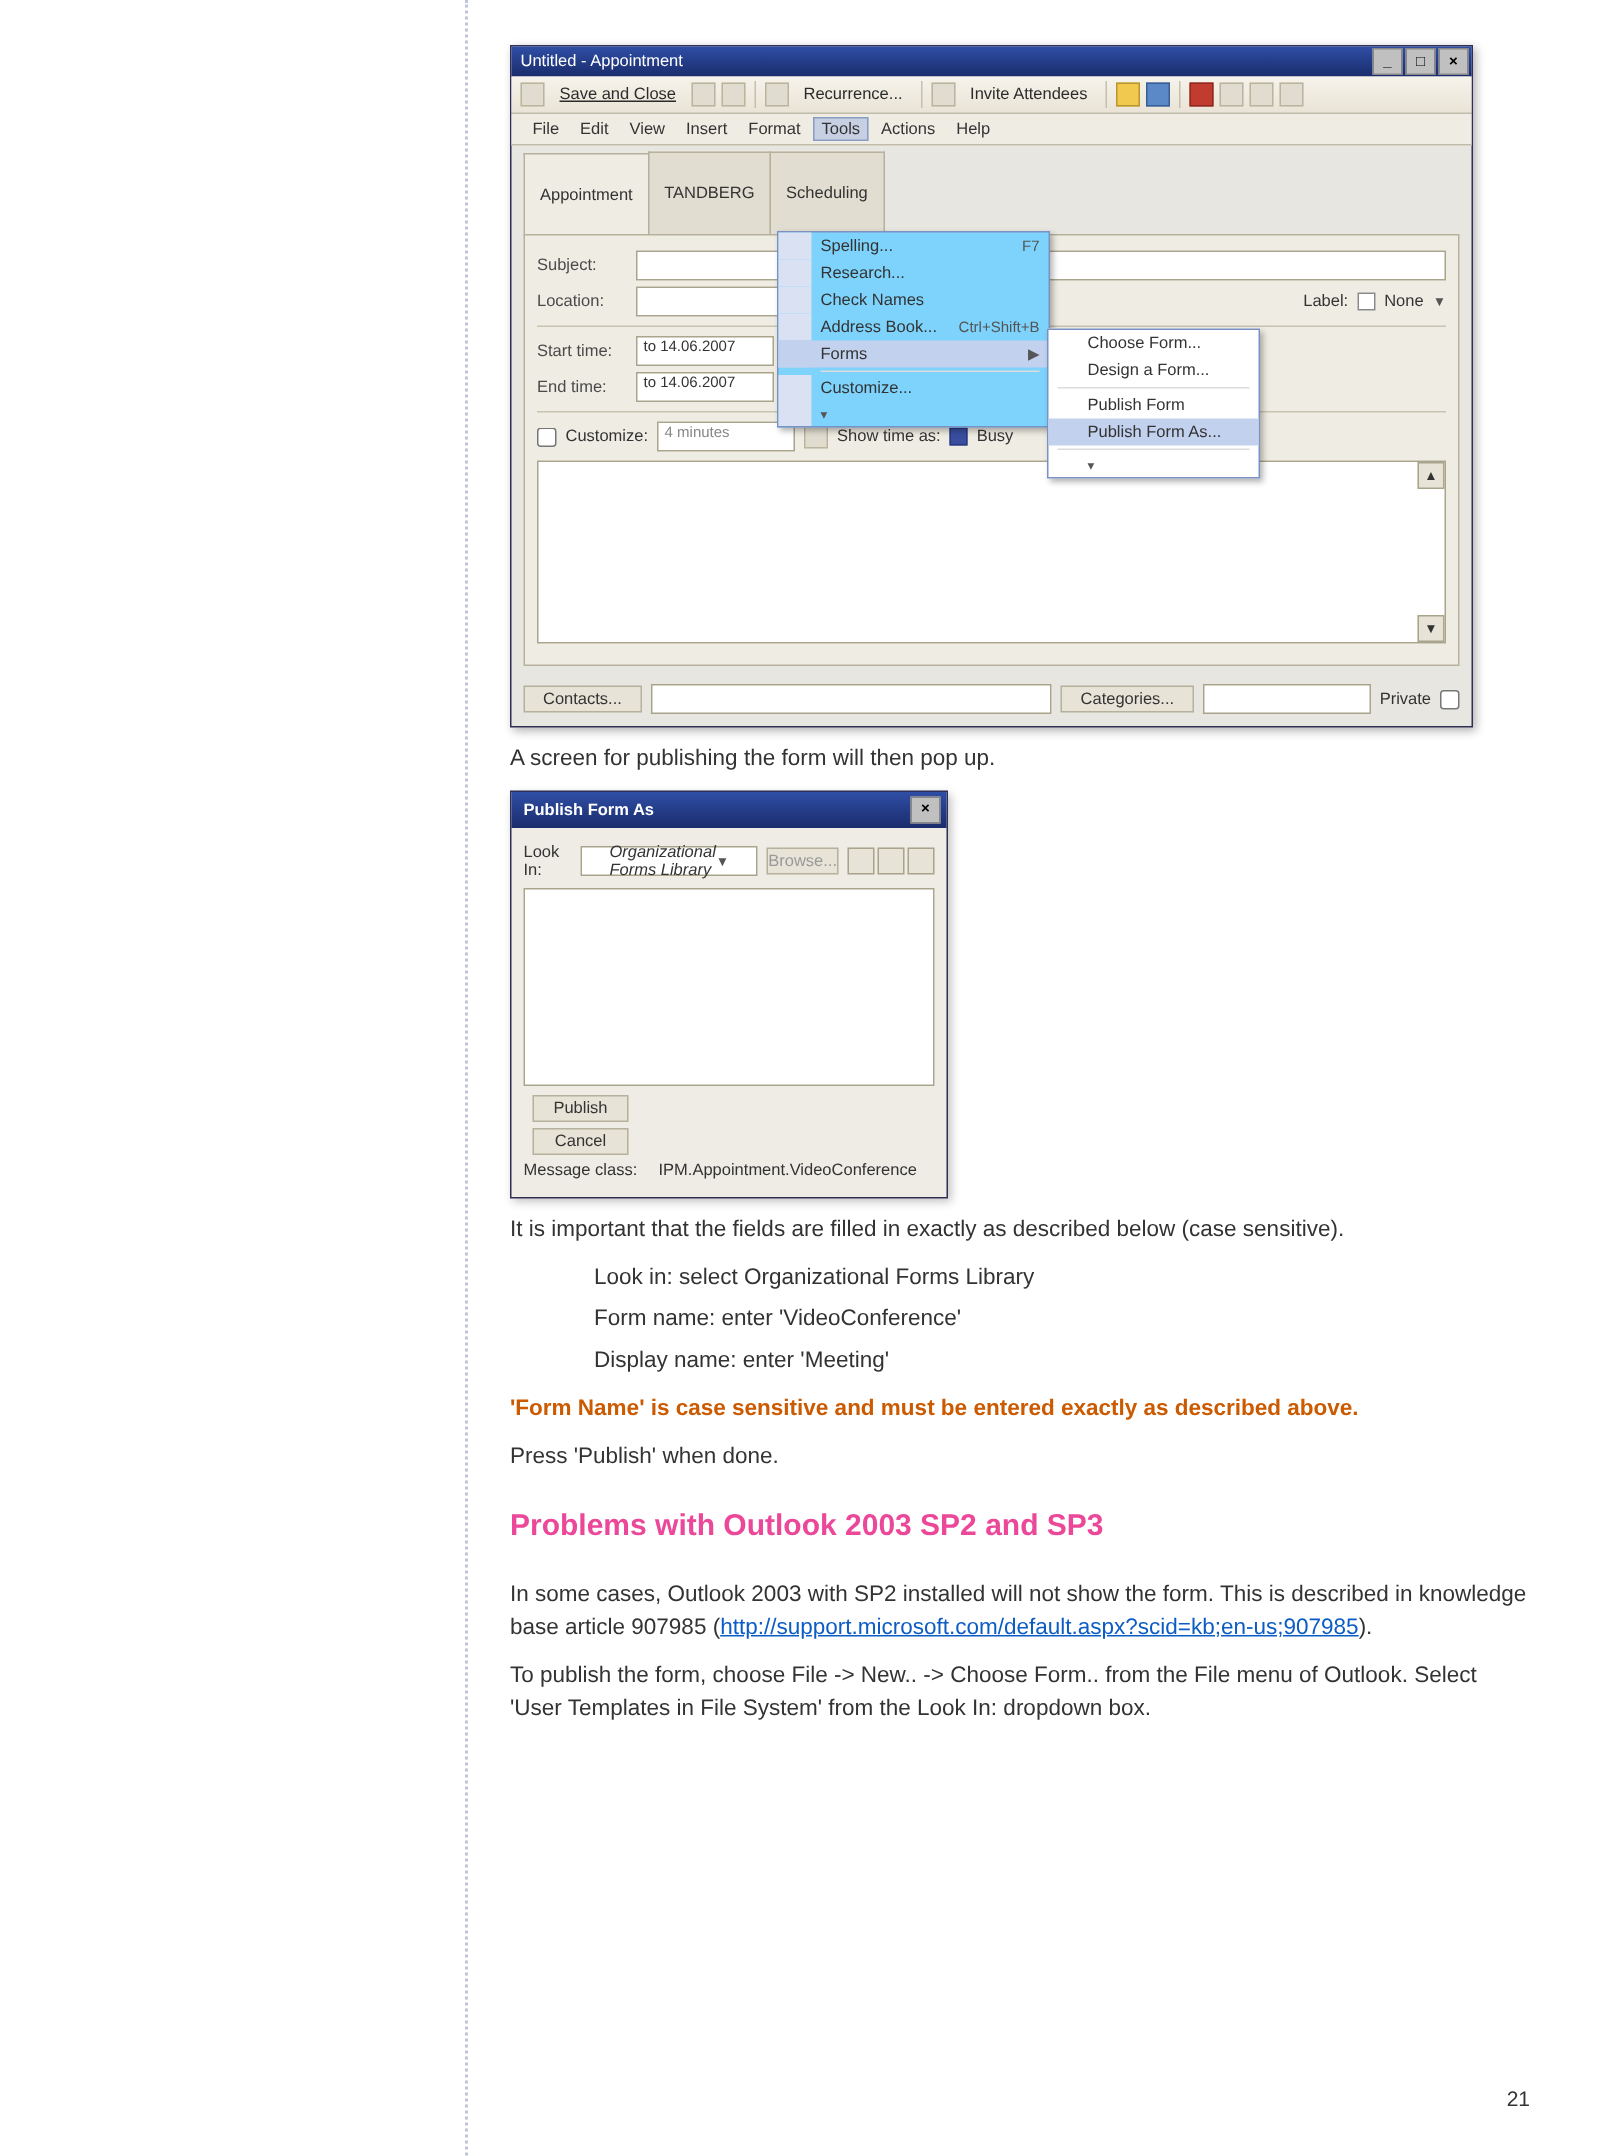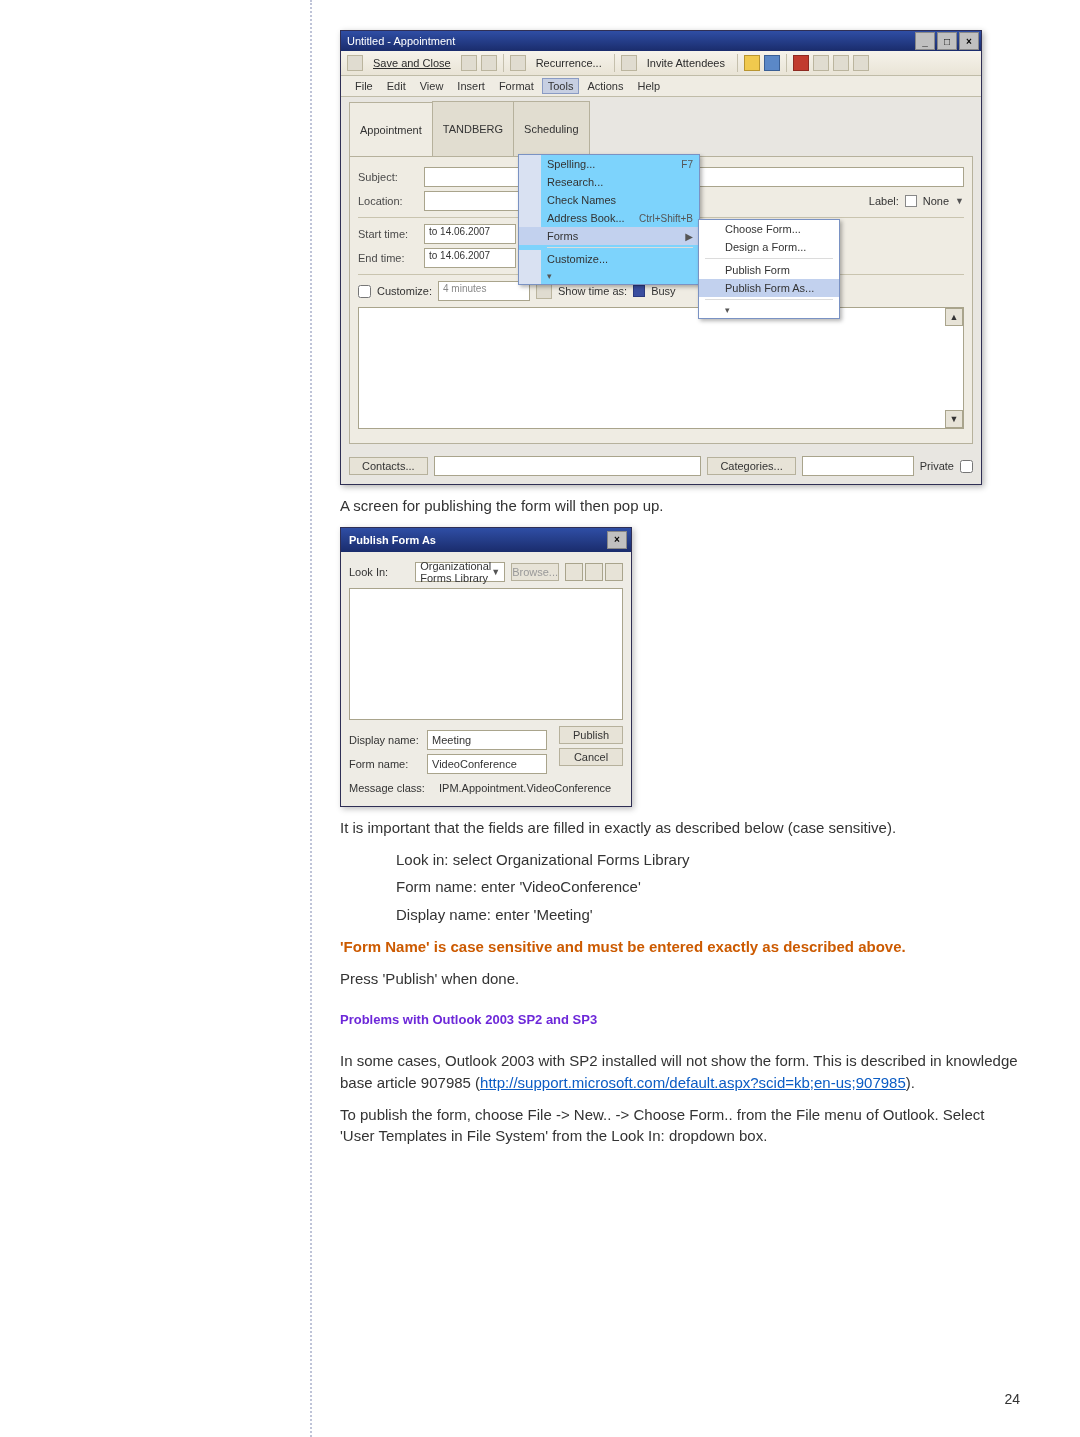--- a/index.html
+++ b/index.html
@@ -181,33 +181,33 @@
     font-weight:bold;
   }
   .dlg-title .spacer { flex:1; }
   .dlg-body { padding:6px 8px 8px 8px; }
   .dlg-row { display:flex; align-items:center; gap:6px; margin:4px 0; }
   .dlg-lbl { width:72px; }
   .dlg-list {
     background:#fff; border:1px solid #a9a48c;
     height:130px; margin:6px 0;
   }
-  .dlg-field { background:#fff; border:1px solid #a9a48c; height:18px; flex:1; padding:0 4px; display:flex; align-items:center; }
+  .dlg-field { background:#fff; border:1px solid #a9a48c; height:18px; flex:1; padding:0 18px; display:flex; align-items:center;font-style:italic; }
   .viewicons { display:flex; gap:2px; margin-left:auto; }
   .vicon { width:16px; height:16px; border:1px solid #a9a48c; background:#e7e3d7; }
   .dlg-btncol { display:flex; flex-direction:column; gap:4px; margin-left:6px; }
   .dlg-btn { background:#e7e3d7; border:1px solid #b6b19c; padding:2px 0; width:62px; text-align:center; }
 
   
   .doc-text { font-size:15px; line-height:1.45; color:#333; }
   .doc-text p { margin:10px 0; }
   .indent p { margin:6px 0 6px 56px; }
   .warn { color:#cc5a00; font-weight:bold; }
   .kb-link { color:#0b5cc4; text-decoration:underline; }
-  h4.section { font-size:13px; font-weight:bold; margin:22px 0 20px 0; color:#6d28d9; }
+  h4.section { font-size:20px; font-weight:bold; margin:22px 0 20px 0; color:#ec4899; }
 
   .chevron { font-size:9px; color:#555; }
   .sq { width:10px; height:10px; display:inline-block; border:1px solid #888; background:#fff; vertical-align:middle; }
   .busy-sq { width:10px; height:10px; display:inline-block; background:#3a4ea0; border:1px solid #2a3a80; vertical-align:middle; }
 
 </style>
 </head>
 <body>
 
 <div class="page">
@@ -371,34 +371,20 @@
         <span class="dlg-btn" style="width:54px;color:#999">Browse...</span>
         <span class="viewicons">
           <span class="vicon"></span>
           <span class="vicon"></span>
           <span class="vicon"></span>
         </span>
       </div>
       <div class="dlg-list"></div>
 
       <div style="display:flex; gap:6px;">
-        <div style="flex:1">
-          <div class="dlg-row">
-            <span class="dlg-lbl">Display name:</span>
-            <span class="dlg-field">
-                <span>Meeting</span>
-              </span>
-          </div>
-          <div class="dlg-row">
-            <span class="dlg-lbl">Form name:</span>
-            <span class="dlg-field">
-                <span>VideoConference</span>
-              </span>
-          </div>
-        </div>
         <div class="dlg-btncol">
           <span class="dlg-btn">Publish</span>
           <span class="dlg-btn">Cancel</span>
         </div>
       </div>
 
       <div class="dlg-row" style="margin-top:4px">
         <span class="dlg-lbl" style="width:84px">Message class:</span>
         <span>IPM.Appointment.VideoConference</span>
       </div>
@@ -415,14 +401,14 @@
     <p class="warn">'Form Name' is case sensitive and must be entered exactly as described above.</p>
     <p>Press 'Publish' when done.</p>
 
     <h4 class="section">Problems with Outlook 2003 SP2 and SP3</h4>
     <p>
       <span>In some cases, Outlook 2003 with SP2 installed will not show the form. This is described in knowledge base article 907985 (</span><a class="kb-link">http://support.microsoft.com/default.aspx?scid=kb;en-us;907985</a><span>).</span>
     </p>
     <p>To publish the form, choose File -&gt; New.. -&gt; Choose Form.. from the File menu of Outlook. Select 'User Templates in File System' from the Look In: dropdown box.</p>
   </div>
 
-  <div class="page-number">24</div>
+  <div class="page-number">21</div>
 </div>
 
 </body></html>

